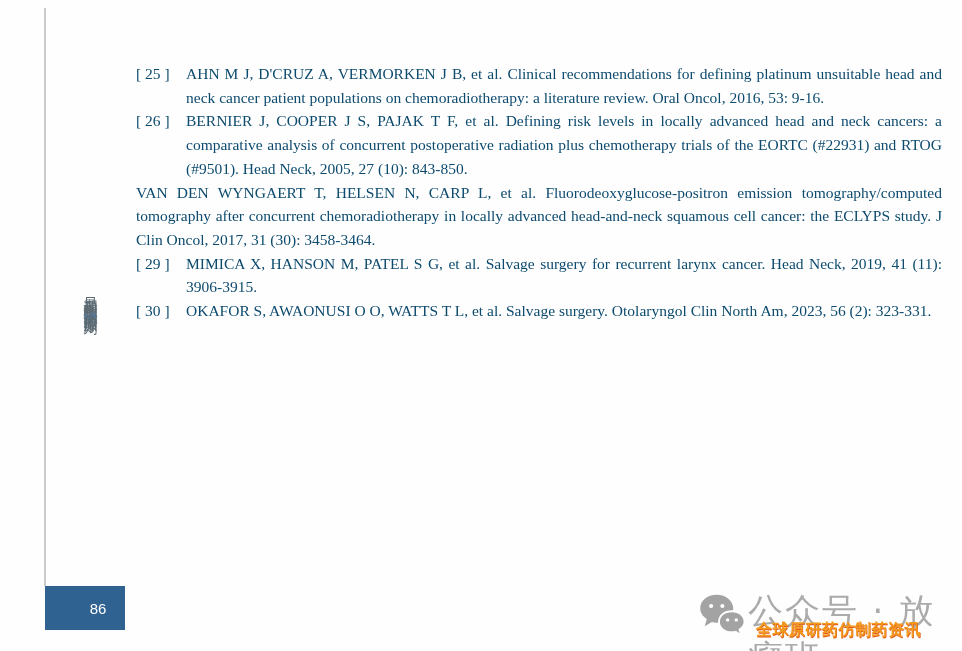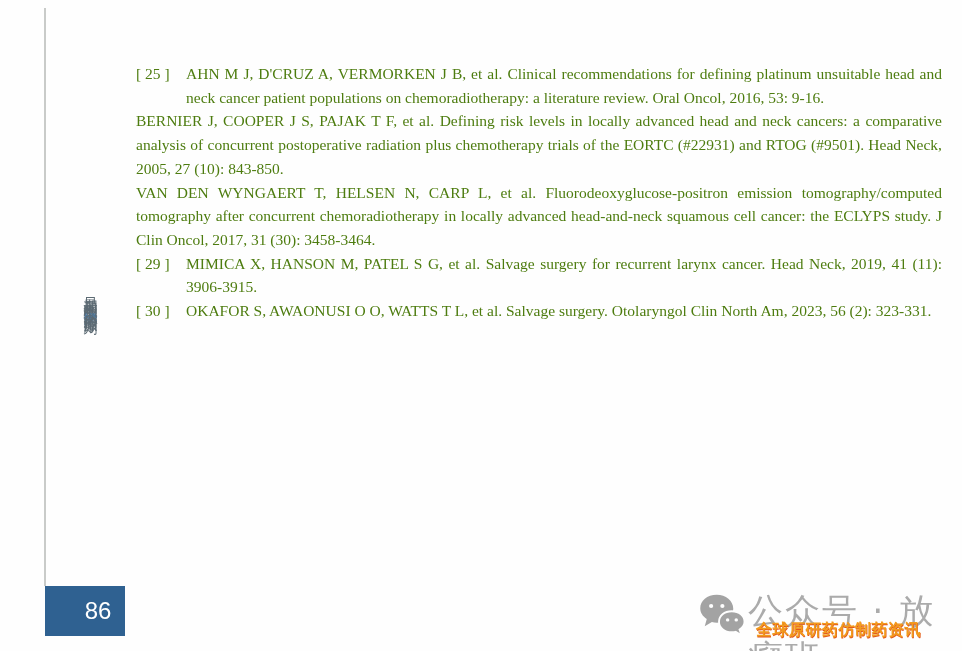--- a/index.html
+++ b/index.html
@@ -29,39 +29,39 @@
     font-family: "DejaVu Sans", sans-serif;
     font-size: 14px;
     letter-spacing: 1.5px;
     color: #5c6a73;
   }
   .sidebar-title .seg-blue { color: #4b7dab; }
   
   .pagenum-box {
     position: absolute;
     left: 45px; top: 586px;
-    width: 80px; height: 50px;
+    width: 80px; height: 44px;
     background: #2f6191;
     color: #ffffff;
     font-family: "Liberation Sans", sans-serif;
-    font-size: 24px;
+    font-size: 15px;
     display: flex;
     align-items: center;
     justify-content: center;
     box-sizing: border-box;
     padding-left: 26px;
   }
   
   .refs {
     position: absolute;
     left: 136px; top: 62px;
     width: 806px;
     font-size: 15.5px;
     line-height: 23.7px;
-    color: #4d7c0f;
+    color: #0c4a6e;
   }
   .ref { display: flex; }
   .ref .label {
     flex: 0 0 50px;
     white-space: pre;
   }
   .ref .body {
     flex: 1;
     text-align: justify;
   }
@@ -104,20 +104,21 @@
   <div class="pagenum-box">
     <span>86</span>
   </div>
 
   <div class="refs">
     <div class="ref">
       <span class="label">[ 25 ]</span>
       <span class="body">AHN M J, D'CRUZ A, VERMORKEN J B, et al. Clinical recommendations for defining platinum unsuitable head and neck cancer patient populations on chemoradiotherapy: a literature review. Oral Oncol, 2016, 53: 9-16.</span>
     </div>
     <div class="ref">
+      <span class="label">[ 26 ]</span>
       <span class="body">BERNIER J, COOPER J S, PAJAK T F, et al. Defining risk levels in locally advanced head and neck cancers: a comparative analysis of concurrent postoperative radiation plus chemotherapy trials of the EORTC (#22931) and RTOG (#9501). Head Neck, 2005, 27 (10): 843-850.</span>
     </div>
     <div class="ref">
       <span class="body">VAN DEN WYNGAERT T, HELSEN N, CARP L, et al. Fluorodeoxyglucose-positron emission tomography/computed tomography after concurrent chemoradiotherapy in locally advanced head-and-neck squamous cell cancer: the ECLYPS study. J Clin Oncol, 2017, 31 (30): 3458-3464.</span>
     </div>
     <div class="ref">
       <span class="label">[ 29 ]</span>
       <span class="body">MIMICA X, HANSON M, PATEL S G, et al. Salvage surgery for recurrent larynx cancer. Head Neck, 2019, 41 (11): 3906-3915.</span>
     </div>
     <div class="ref">

